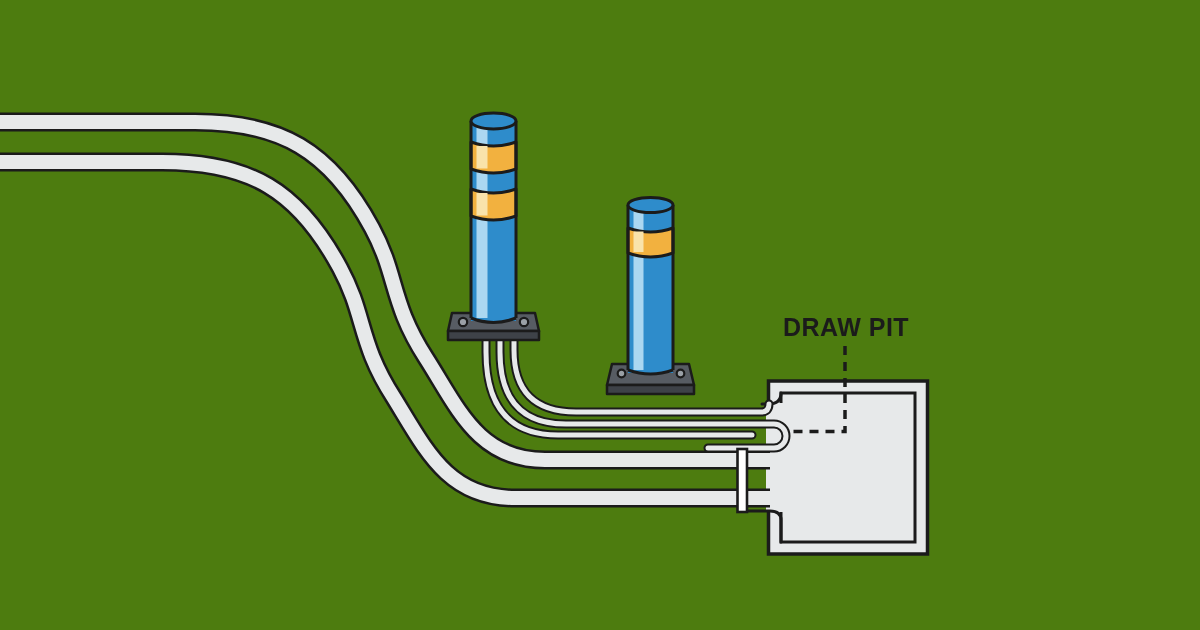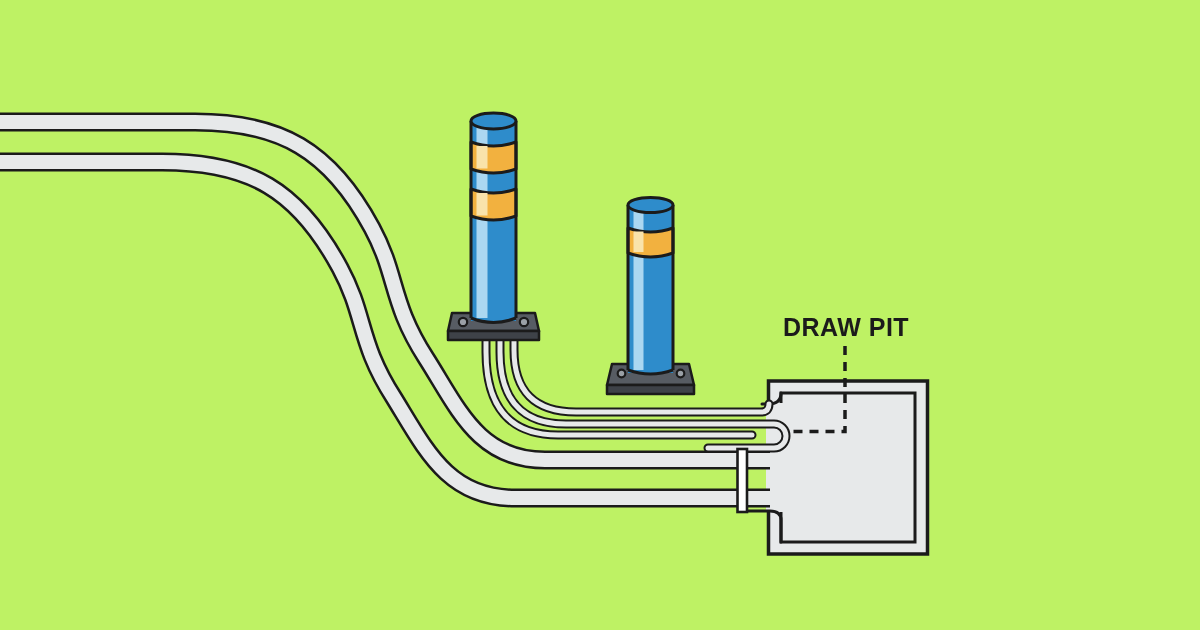--- a/index.html
+++ b/index.html
@@ -8,21 +8,21 @@
     width: 1200px;
     height: 630px;
     background: #ffffff;
     overflow: hidden;
     font-family: "Liberation Sans", "DejaVu Sans", sans-serif;
   }
   #stage {
     position: relative;
     width: 1200px;
     height: 630px;
-    background: #bef264;
+    background: #4d7c0f;
   }
   svg { display: block; }
   .outline-stroke { stroke: #1b1b1b; }
   text.pit-label {
     font-family: "Liberation Sans", "DejaVu Sans", sans-serif;
     font-weight: 700;
     font-size: 25px;
     letter-spacing: 0.5px;
   }
 </style>

